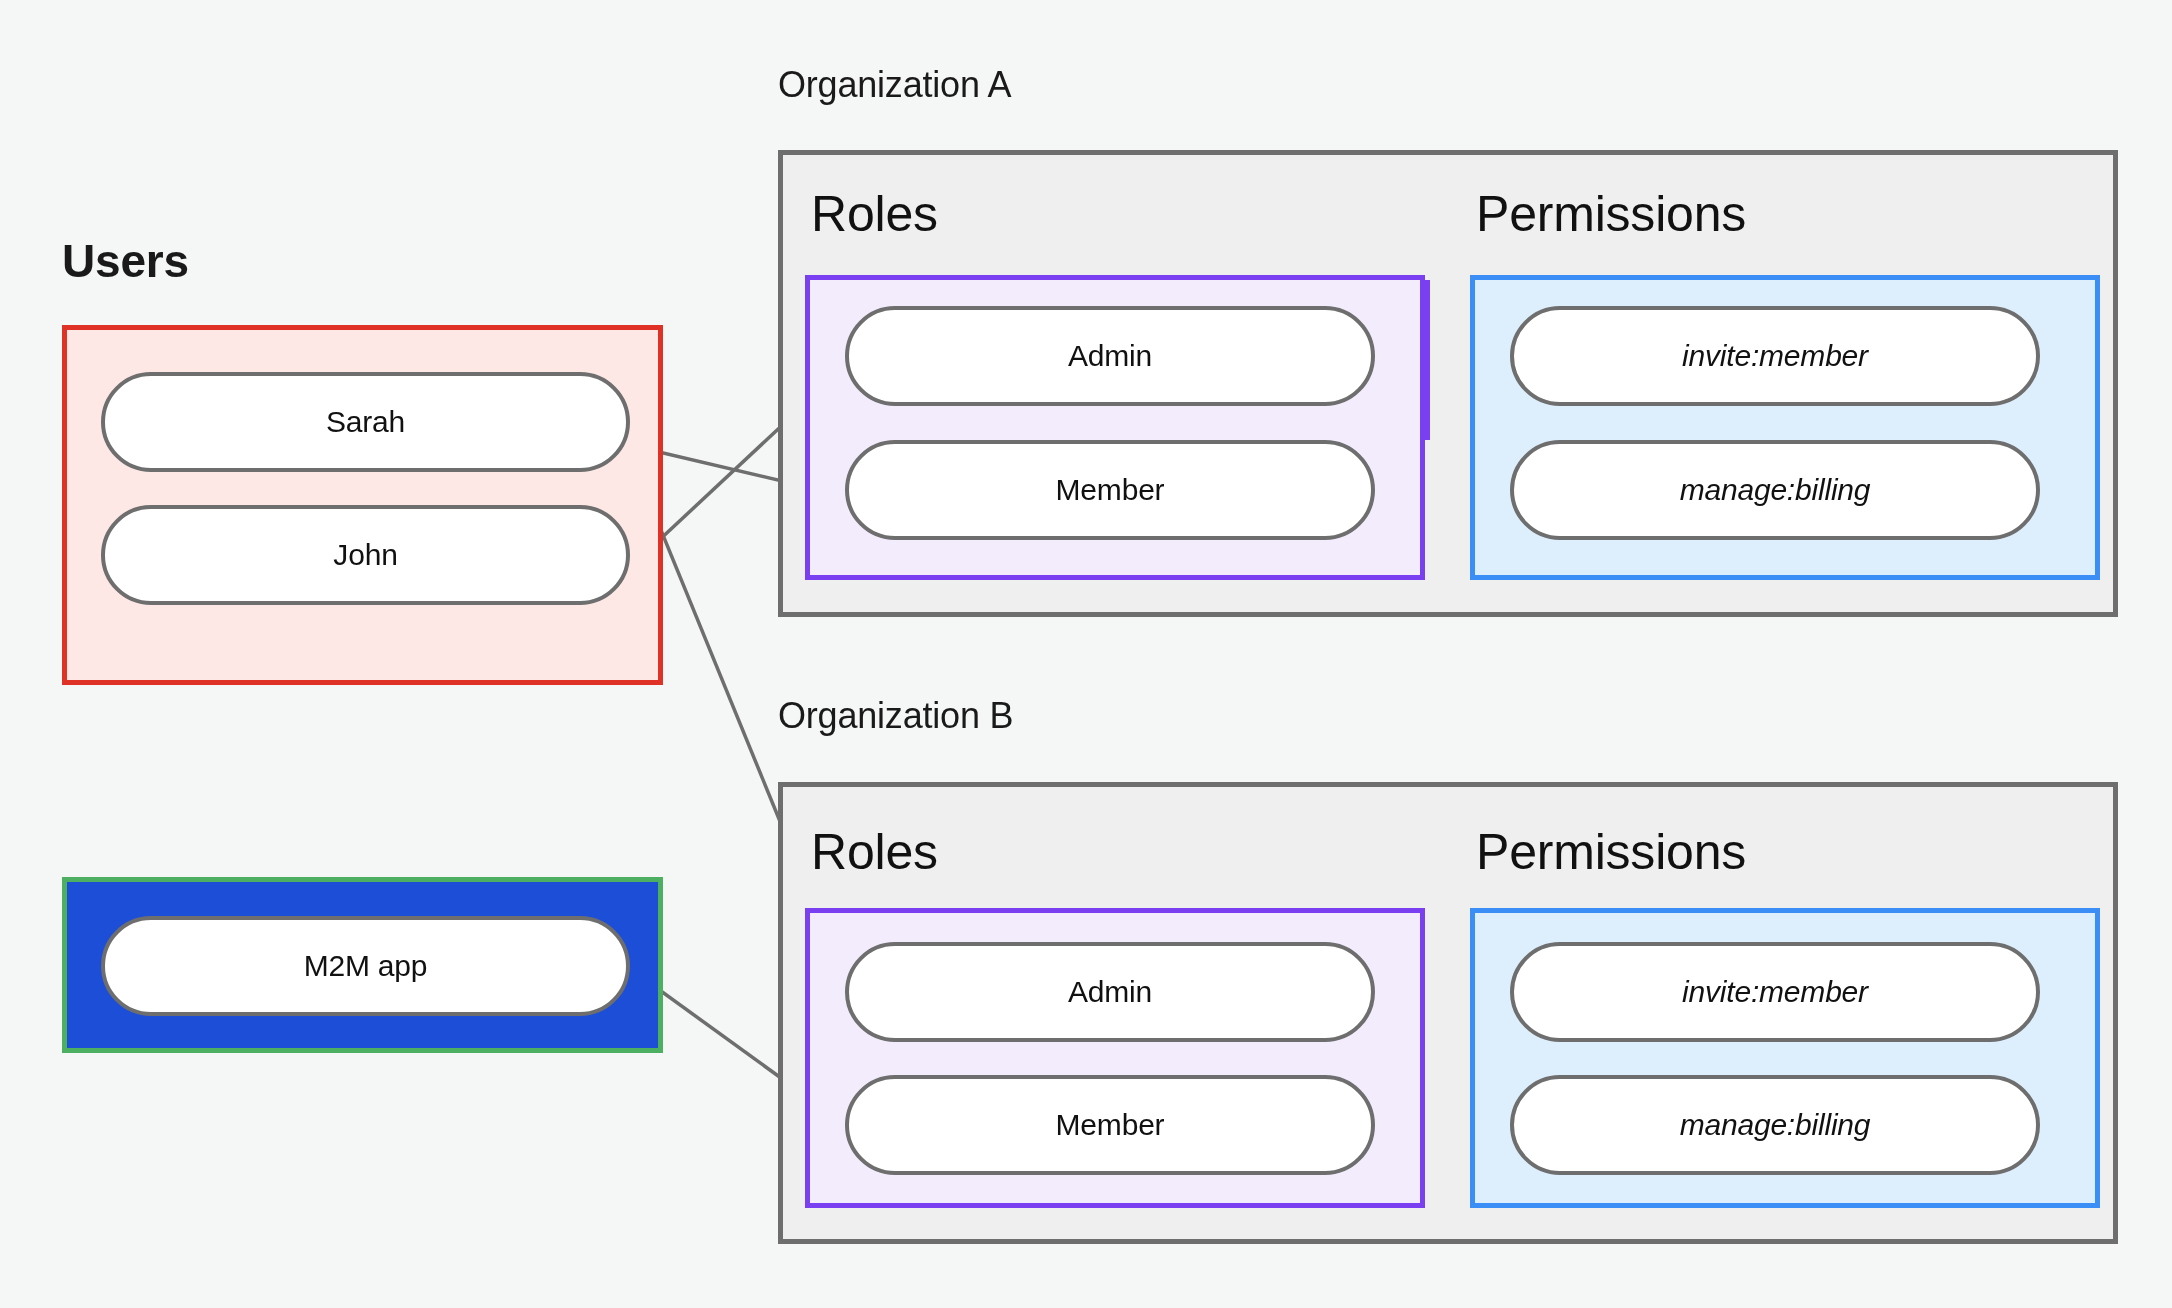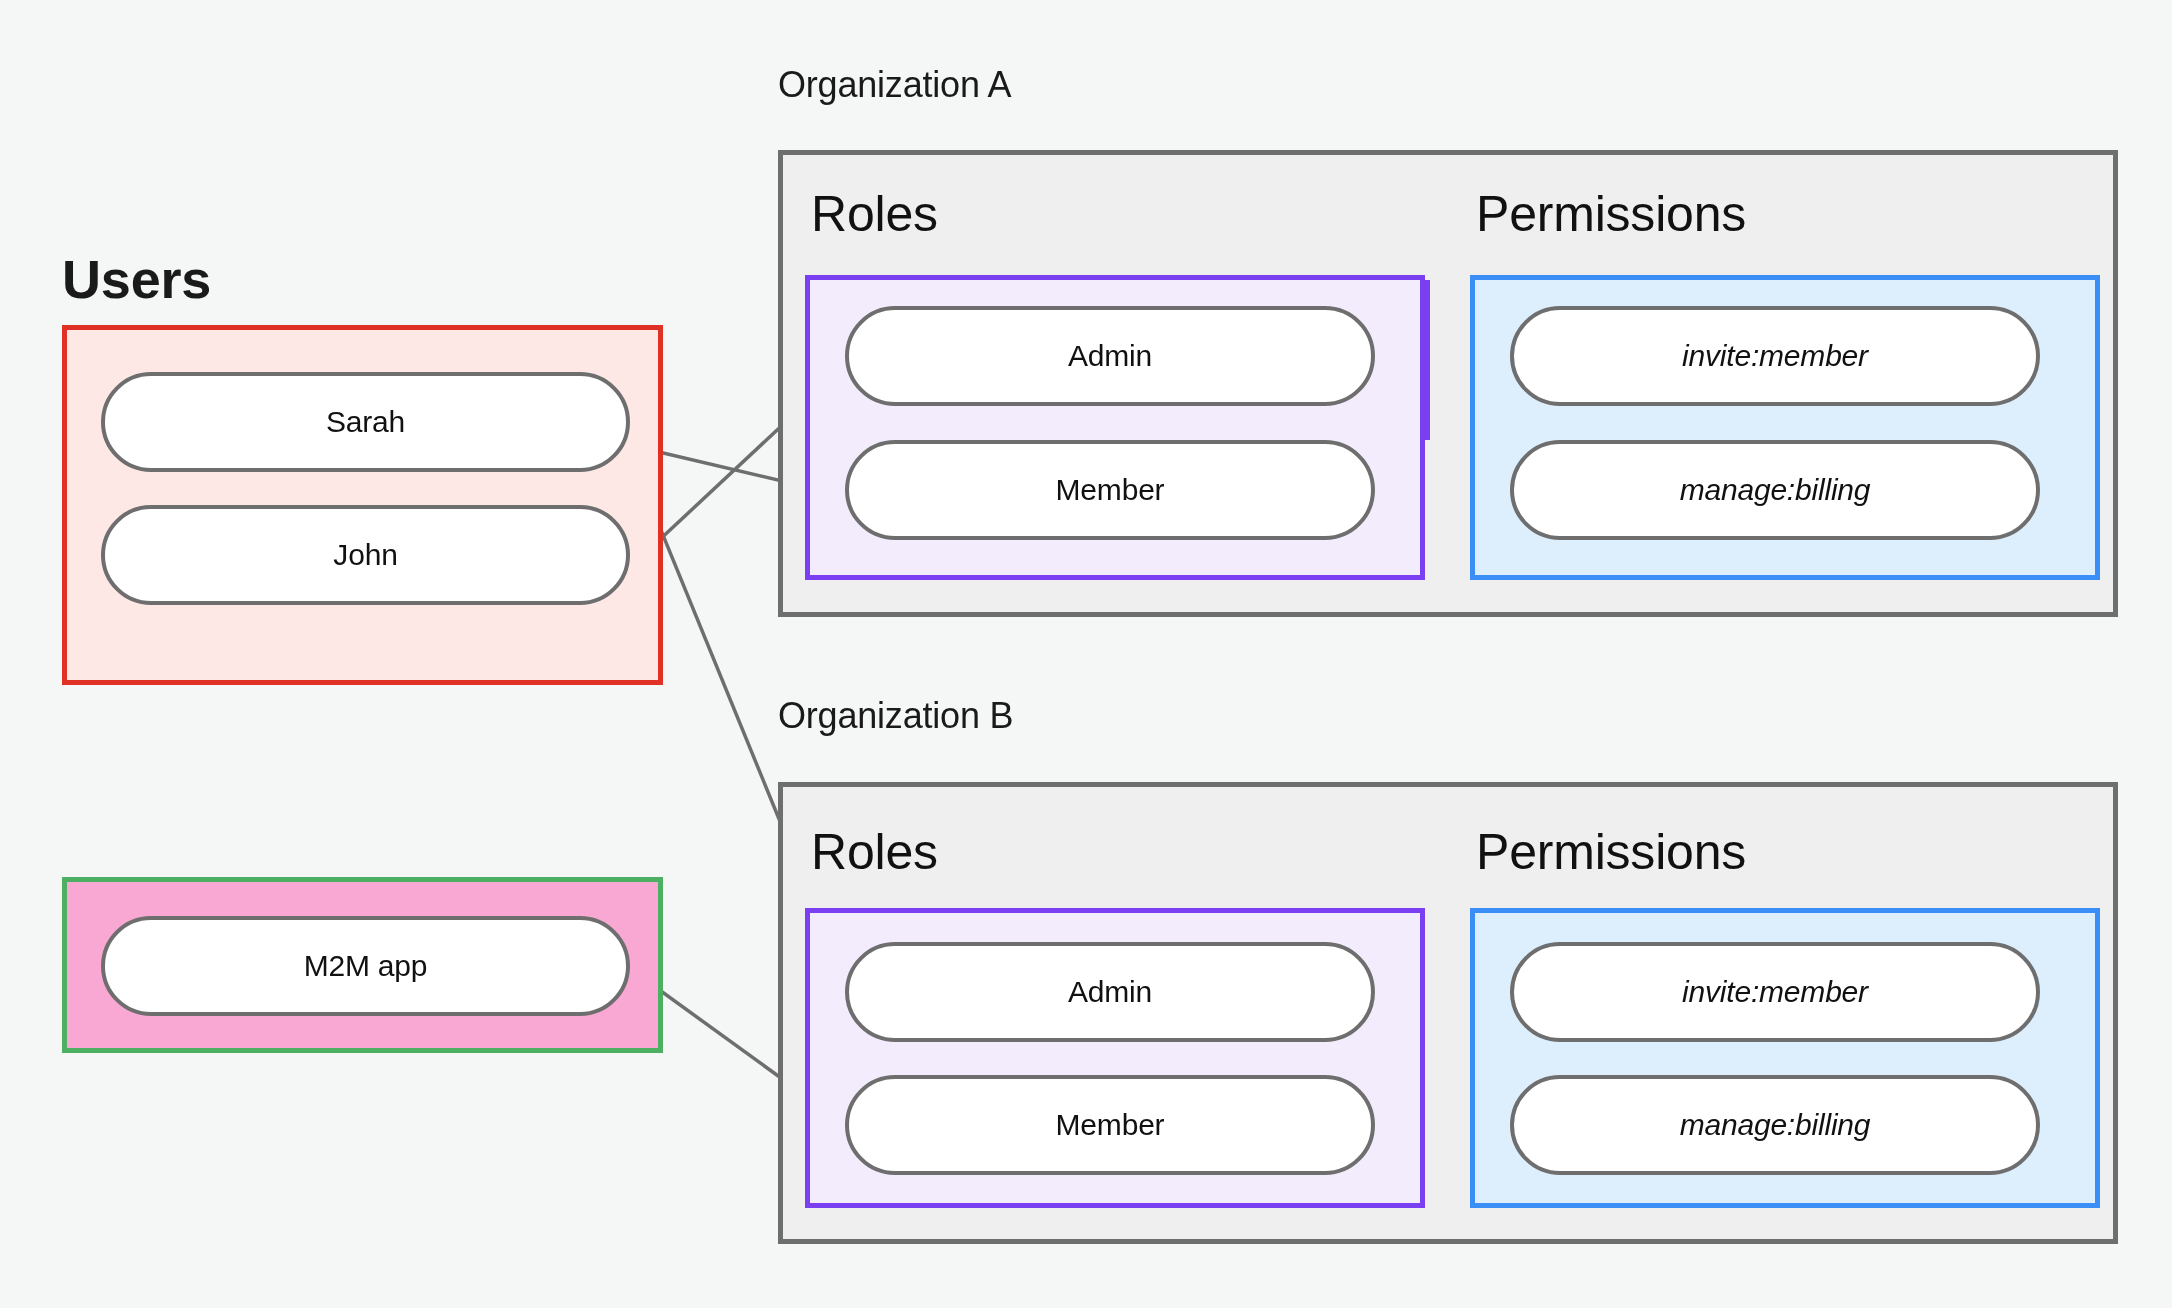--- a/index.html
+++ b/index.html
@@ -11,26 +11,25 @@
     position: relative;
     width: 2172px;
     height: 1308px;
     background: #f5f7f6;
     font-family: "Liberation Sans", sans-serif;
     overflow: hidden;
   }
   
   .group-label {
     position: absolute;
-    font-size: 54px;
+    font-size: 46px;
     font-weight: 700;
     color: #1a1a1a;
     letter-spacing: -0.2px;
     white-space: nowrap;
-    margin-top: 14px;
   }
   .org-label {
     position: absolute;
     font-size: 36px;
     font-weight: 400;
     color: #1a1a1a;
     letter-spacing: -0.2px;
     white-space: nowrap;
   }
   .sub-label {
@@ -46,21 +45,21 @@
     position: absolute;
     box-sizing: border-box;
     border-style: solid;
   }
   .box-users {
     background: #fde8e6;
     border: 5px solid #e03127;
     text-decoration: underline;
   }
   .box-m2m {
-    background: #f9a8d4;
+    background: #1d4ed8;
     border: 5px solid #4caf62;
   }
   .box-org {
     background: #eeefee;
     border: 5px solid #6e6e6e;
   }
   .box-roles {
     background: #f3ecfd;
     border: 5px solid #7b3ff2;
   }

